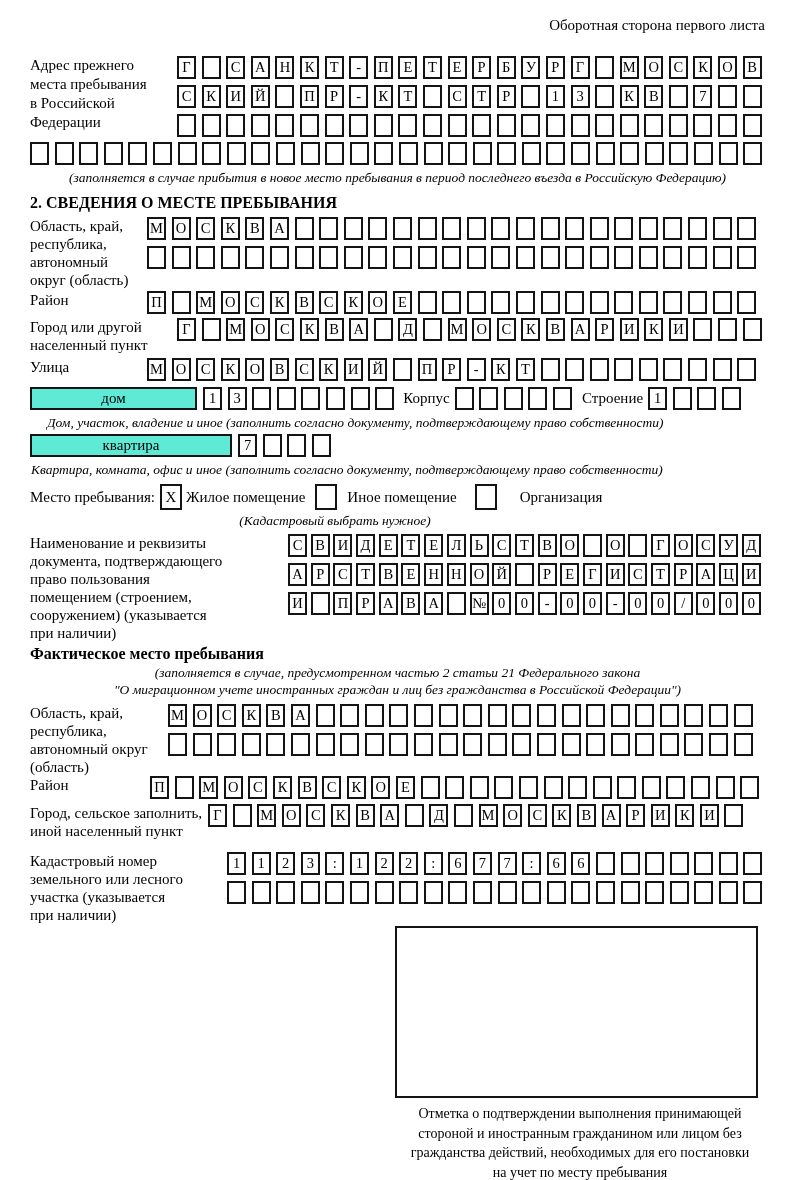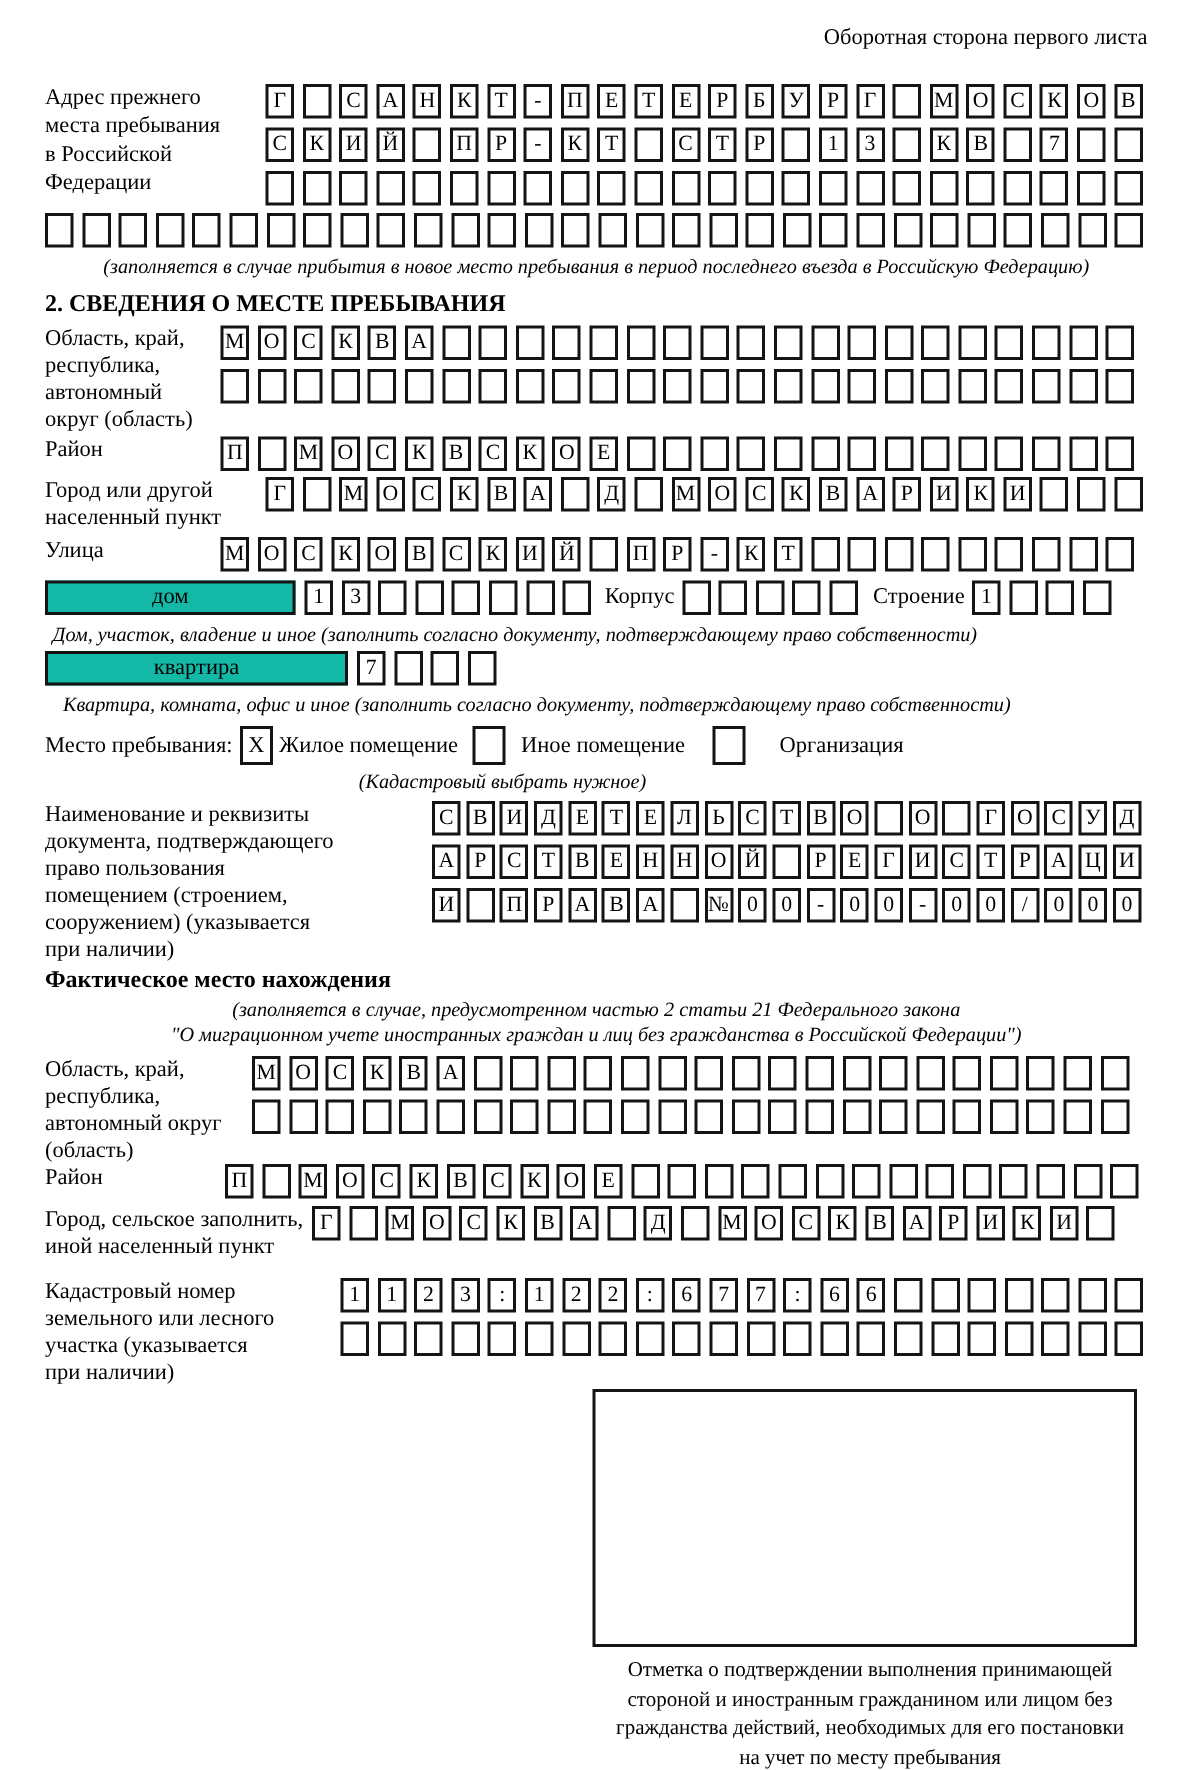--- a/index.html
+++ b/index.html
@@ -15,21 +15,21 @@
   .char-rows{display:flex;flex-direction:column;row-gap:6px;flex:none;}
   .boxes{display:flex;column-gap:5.6px;flex:none;}
   .boxes.tight{column-gap:3.7px;}
   .cell{
     flex:none;width:19px;height:23px;box-sizing:border-box;border:2px solid #141414;
     display:flex;align-items:center;justify-content:center;
     font-size:14.5px;line-height:1;background:#fff;
   }
   .wide-box{
     box-sizing:border-box;border:2px solid #141414;height:23px;flex:none;
-    display:flex;align-items:center;justify-content:center;font-size:15px;background:#14b8a6;
+    display:flex;align-items:center;justify-content:center;font-size:15px;background:#5eead4;
   }
   .inline-label{font-size:15px;line-height:23px;flex:none;}
   .checkbox{
     flex:none;width:22px;height:26px;box-sizing:border-box;border:2px solid #141414;
     display:flex;align-items:center;justify-content:center;font-size:15px;background:#fff;
   }
   .caption{font-size:13.5px;line-height:17px;font-style:italic;}
   .center{text-align:center;}
   .sec-title{font-weight:bold;font-size:16px;line-height:19px;}
   .stamp-box{margin-left:365px;width:363px;height:172px;border:2px solid #141414;box-sizing:border-box;background:#fff;}
@@ -347,32 +347,32 @@
         <span class="cell"></span>
       </div>
     <div class="inline-label" style="margin-left:10px">Строение</div>
     <div class="boxes" style="margin-left:5px">
         <span class="cell">1</span>
         <span class="cell"></span>
         <span class="cell"></span>
         <span class="cell"></span>
       </div>
   </div>
-  <div class="caption" style="margin-top:4px;margin-left:5px">Дом, участок, владение и иное (заполнить согласно документу, подтверждающему право собственности)</div>
+  <div class="caption" style="margin-top:4px;margin-left:17px">Дом, участок, владение и иное (заполнить согласно документу, подтверждающему право собственности)</div>
 
   <div class="row-block" style="margin-top:3px;align-items:center">
     <div class="wide-box" style="width:202px">квартира</div>
     <div class="boxes" style="margin-left:6px">
         <span class="cell">7</span>
         <span class="cell"></span>
         <span class="cell"></span>
         <span class="cell"></span>
       </div>
   </div>
-  <div class="caption" style="margin-top:4px;margin-left:12px">Квартира, комната, офис и иное (заполнить согласно документу, подтверждающему право собственности)</div>
+  <div class="caption" style="margin-top:4px;margin-left:1px">Квартира, комната, офис и иное (заполнить согласно документу, подтверждающему право собственности)</div>
 
   <div class="row-block" style="margin-top:6px;align-items:center">
     <div class="inline-label">Место пребывания:</div>
     <div class="checkbox" style="margin-left:5px">X</div>
     <div class="inline-label" style="margin-left:4px">Жилое помещение</div>
     <div class="checkbox" style="margin-left:10px"></div>
     <div class="inline-label" style="margin-left:10px">Иное помещение</div>
     <div class="checkbox" style="margin-left:18px"></div>
     <div class="inline-label" style="margin-left:23px">Организация</div>
   </div>
@@ -453,21 +453,21 @@
           <span class="cell">0</span>
           <span class="cell">0</span>
           <span class="cell">/</span>
           <span class="cell">0</span>
           <span class="cell">0</span>
           <span class="cell">0</span>
         </div>
     </div>
   </div>
 
-  <div class="sec-title" style="margin-top:2px">Фактическое место нахождения</div>
+  <div class="sec-title" style="margin-top:2px">Фактическое место пребывания</div>
   <div class="caption center" style="margin-top:1px">(заполняется в случае, предусмотренном частью 2 статьи 21 Федерального закона</div>
   <div class="caption center">"О миграционном учете иностранных граждан и лиц без гражданства в Российской Федерации")</div>
 
   <div class="row-block" style="margin-top:6px">
     <div class="rb-label" style="width:138px">
       <div>Область, край,</div>
       <div>республика,</div>
       <div>автономный округ</div>
       <div>(область)</div>
     </div>

